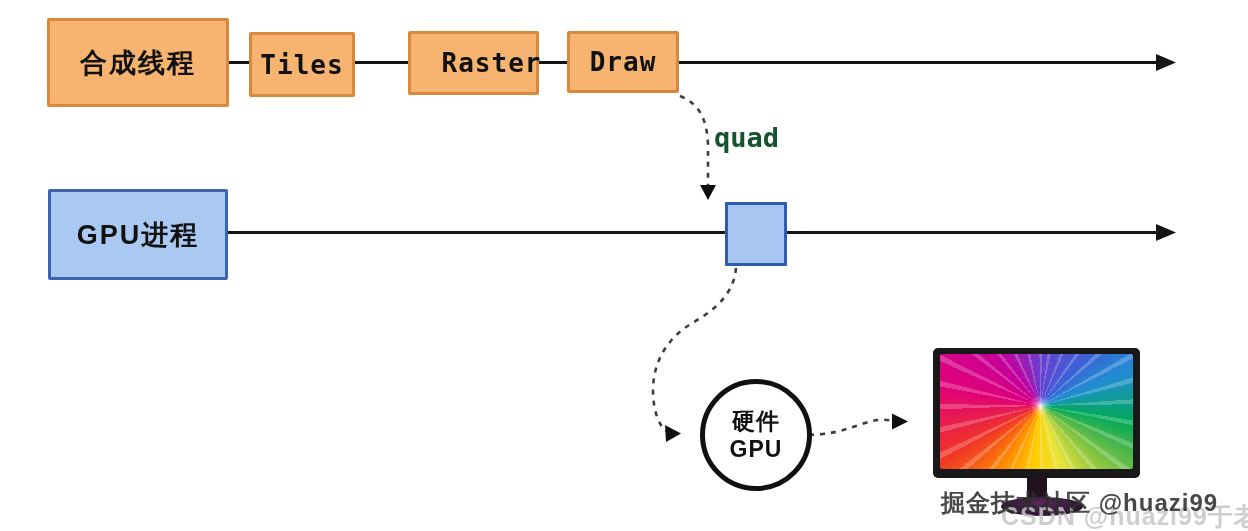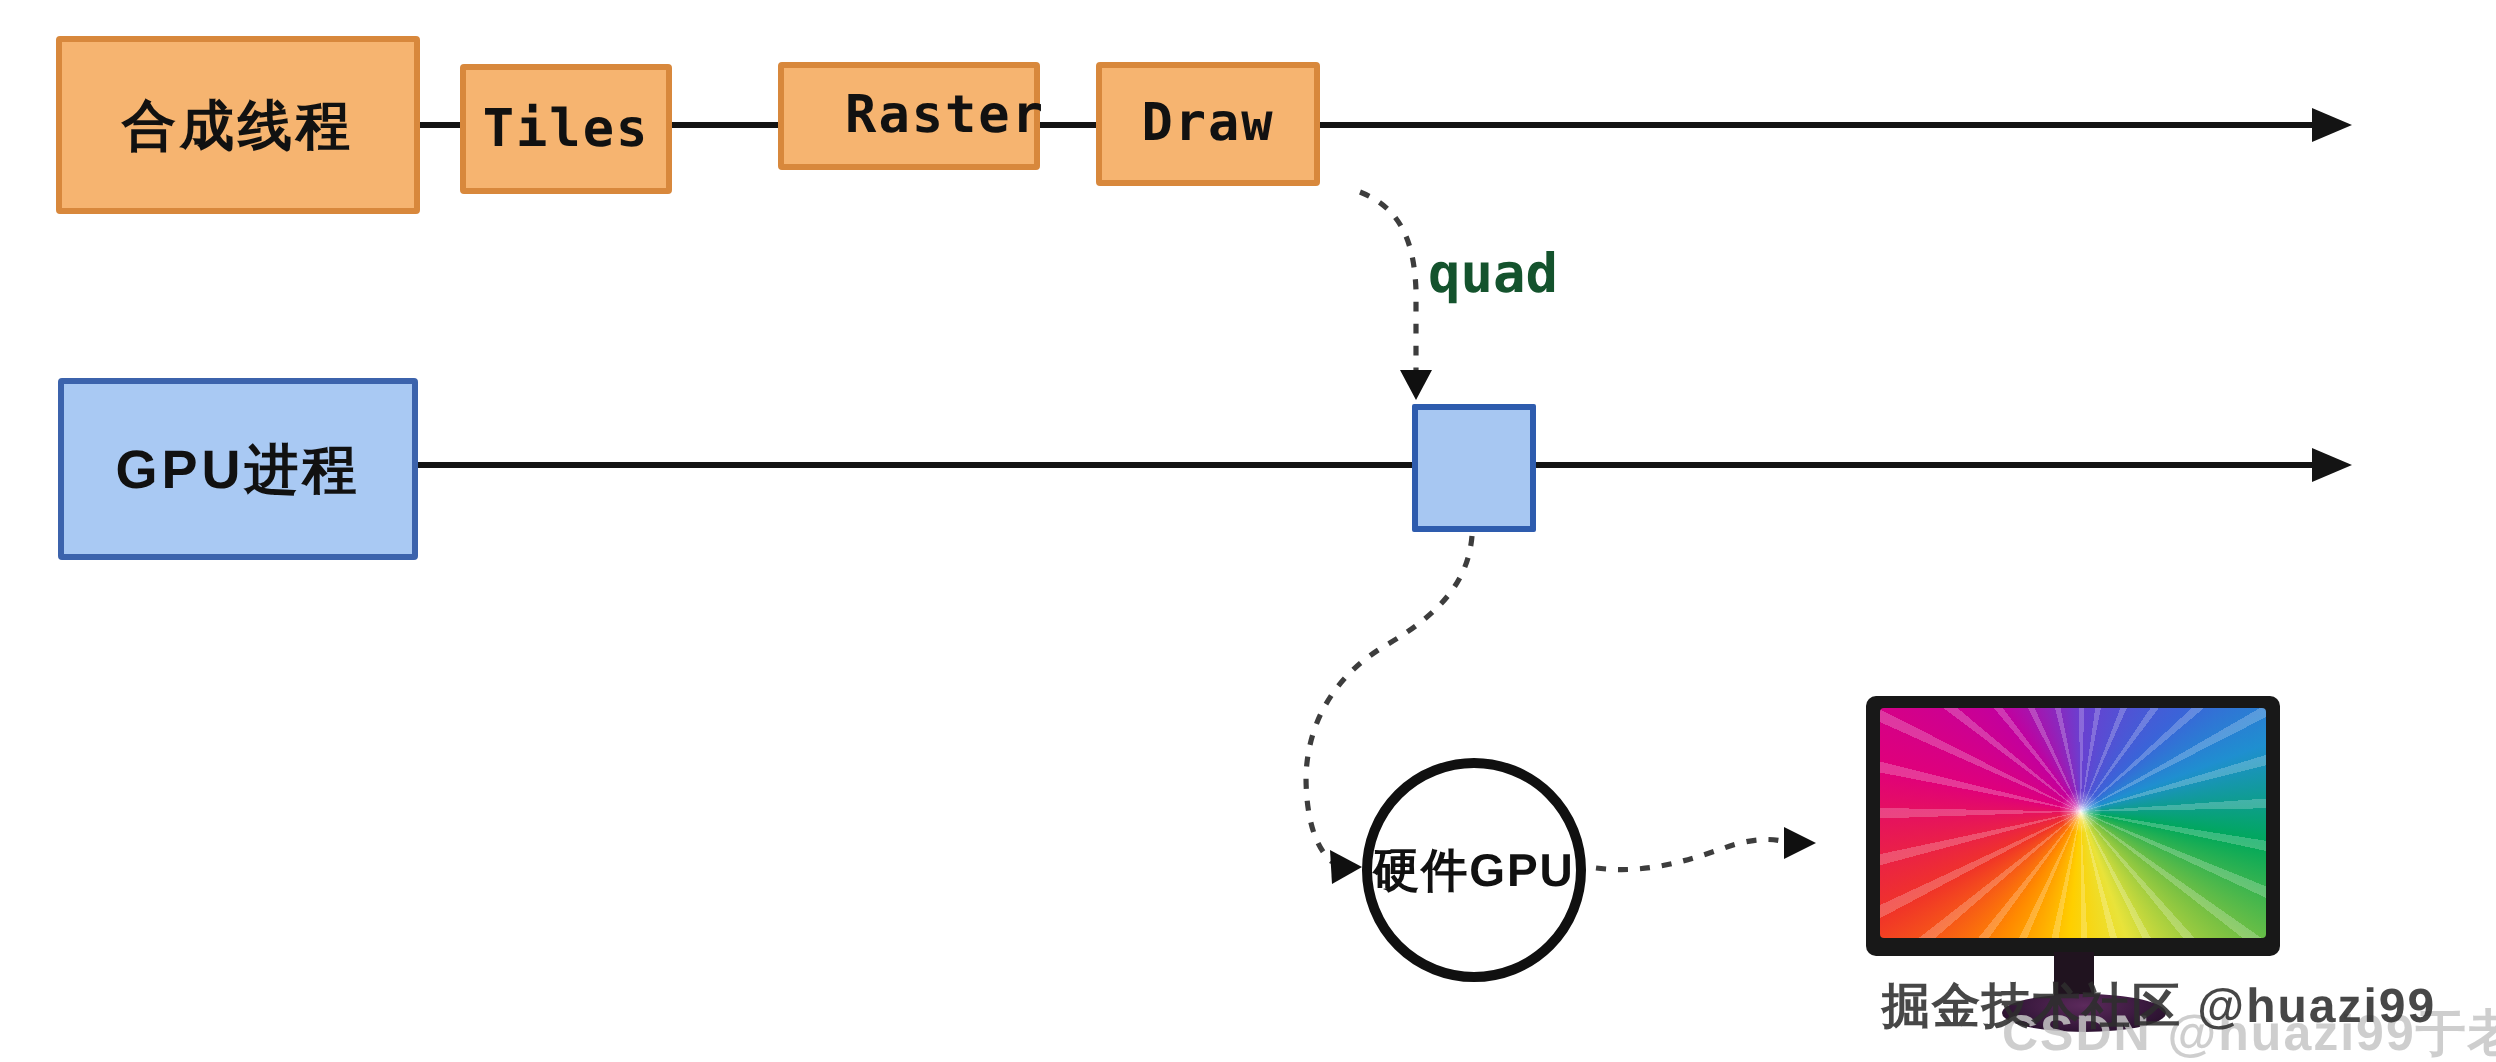--- a/index.html
+++ b/index.html
@@ -3,21 +3,21 @@
 <meta charset="utf-8">
 <style>
   html,body{margin:0;padding:0;background:#ffffff;}
   .canvas{
     position:relative;width:1248px;height:531px;background:#ffffff;
     overflow:hidden;font-family:"Liberation Sans",sans-serif;
   }
   .overlay{position:absolute;left:0;top:0;z-index:1;}
   .node{
     position:absolute;z-index:2;display:flex;align-items:center;justify-content:center;
-    box-sizing:border-box;text-align:center;color:#111;font-weight:bold;
+    box-sizing:border-box;text-align:center;color:#111;font-weight:bold;margin-left:19px;
   }
   .stage{
     background:var(--stage-fill,#f6b470);
     border:3px solid var(--stage-border,#d8883c);
     border-radius:2px;
     font-family:"DejaVu Sans Mono","Liberation Mono",monospace;
     font-size:26px;letter-spacing:1px;
   }
   .cjk-box{font-family:"Liberation Sans",sans-serif;font-size:27px;letter-spacing:2px;}
   .proc{
@@ -29,21 +29,21 @@
     background:var(--quad-fill,#a7c7f2);
     border:3px solid var(--quad-border,#2e5cae);
     border-radius:1px;
   }
   .quad-label{
     position:absolute;z-index:2;font-family:"DejaVu Sans Mono","Liberation Mono",monospace;
     font-weight:bold;font-size:27px;color:#14532d;
   }
   .hw-circle{
     background:#ffffff;border:5px solid #101010;border-radius:50%;
-    flex-direction:row;font-size:23px;line-height:28px;letter-spacing:1px;
+    flex-direction:column;font-size:23px;line-height:28px;letter-spacing:1px;
   }
   .hw-circle .gpu-line{font-family:Liberation Sans, sans-serif;}
   .monitor{
     position:absolute;z-index:2;left:933px;top:348px;width:207px;height:130px;
     background:#181818;border-radius:5px;box-sizing:border-box;
     padding:6px 7px 9px 7px;
   }
   .monitor-screen{
     width:100%;height:100%;border-radius:2px;
     background:
@@ -87,21 +87,21 @@
     <polygon points="665,425 666,442 681,433.5" fill="#101010"></polygon>
 
     <path d="M 798 434 C 822 437, 842 431, 862 424 C 876 419, 886 419, 893 421" fill="none" stroke="var(--dash,#3d3d3d)" stroke-width="2.6" stroke-dasharray="5 6"></path>
     <polygon points="892,413.5 892,429.5 908,421.5" fill="#101010"></polygon>
   </svg>
 
   <div class="node cjk-box" style="left:28px;top:18px;width:182px;height:89px;background:var(--stage-fill,#f6b470);border:3px solid var(--stage-border,#d8883c);border-radius:2px;">合成线程</div>
 
   <div class="node stage" style="left:230px;top:32px;width:106px;height:65px;">Tiles</div>
 
-  <div class="node stage" style="left:389px;top:31px;width:131px;height:54px;padding-left:36px;">Raster</div>
+  <div class="node stage" style="left:389px;top:31px;width:131px;height:64px;padding-left:36px;">Raster</div>
 
   <div class="node stage" style="left:548px;top:31px;width:112px;height:62px;">Draw</div>
 
   <div class="quad-label" style="left:714px;top:122px;">quad</div>
 
   <div class="node proc cjk-box" style="left:29px;top:189px;width:180px;height:91px;">GPU进程</div>
 
   <div class="node quad-square" style="left:706px;top:202px;width:62px;height:64px;"></div>
 
   <div class="node hw-circle" style="left:681px;top:379px;width:112px;height:112px;">

